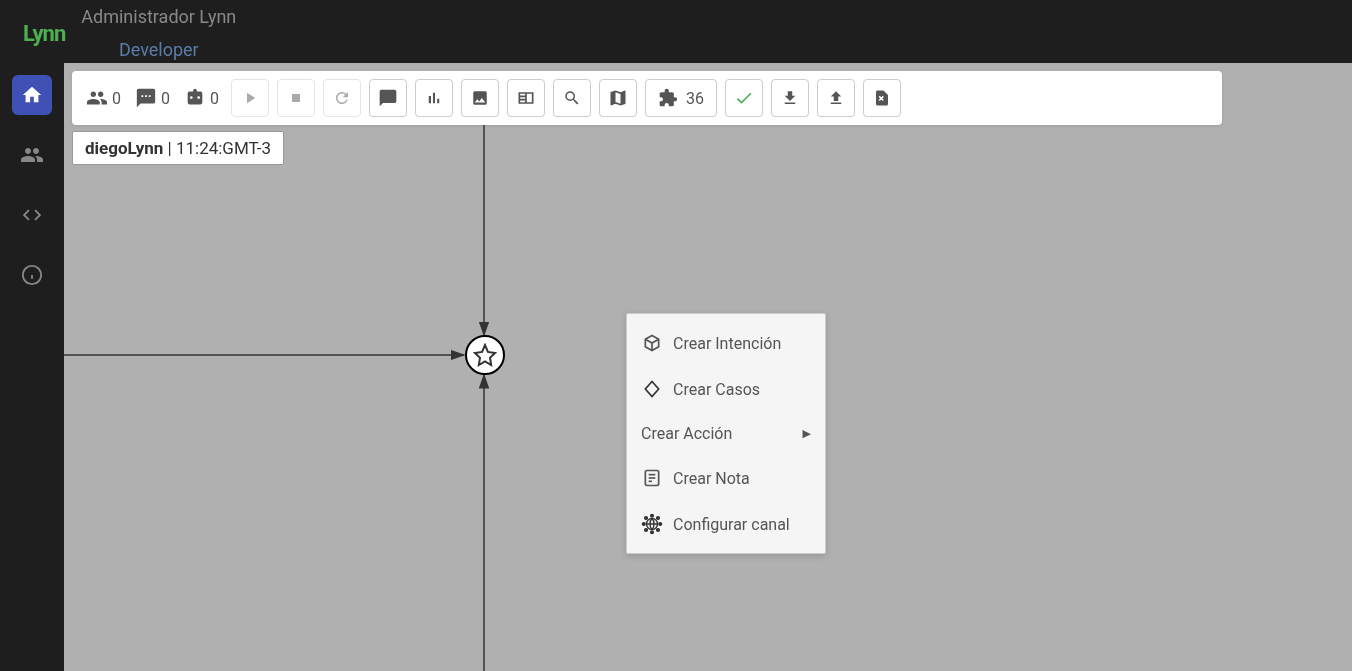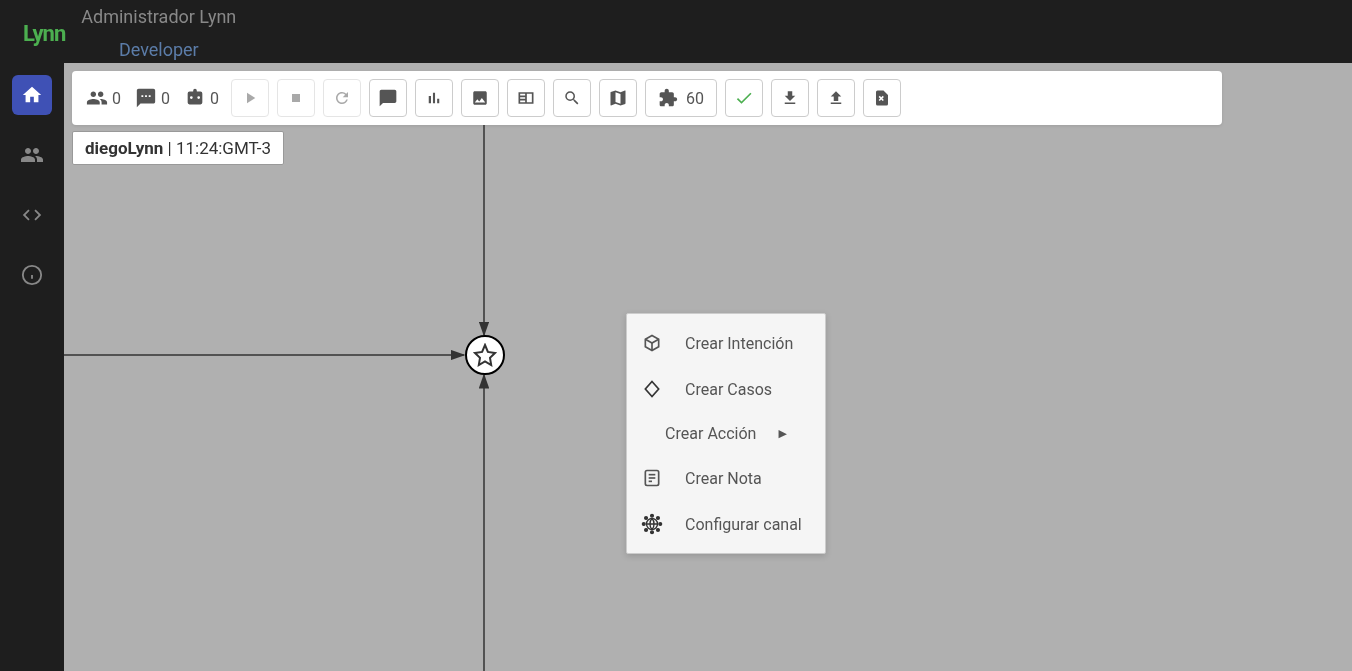--- a/index.html
+++ b/index.html
@@ -196,35 +196,35 @@
       background: #f5f5f5;
       border: 1px solid #ccc;
       border-radius: 2px;
       box-shadow: 0 2px 6px rgba(0,0,0,0.15);
       padding: 6px 0;
       z-index: 10;
     }
     .menu-item {
       display: flex;
       align-items: center;
-      gap: 22px;
+      gap: 10px;
       padding: 12px 14px;
       color: #555;
       font-size: 16px;
       cursor: pointer;
     }
     .menu-item .mi-icon {
       width: 22px;
       height: 22px;
       display: flex;
       align-items: center;
       justify-content: center;
     }
     .menu-item.submenu {
-      justify-content: center;
+      justify-content: space-between;
     }
     .menu-item.submenu .sub-arrow {
       font-size: 11px;
       color: #555;
     }
     .menu-item.no-icon {
       padding-left: 14px;
     }
     svg { display: block; }
   </style>
@@ -333,21 +333,21 @@
       </div>
       <div class="tb-btn">
         <svg width="20" height="20" viewBox="0 0 24 24" fill="currentColor">
             <path d="M20.5 3l-.16.03L15 5.1 9 3 3.36 4.9c-.21.07-.36.25-.36.48V20.5c0 .28.22.5.5.5l.16-.03L9 18.9l6 2.1 5.64-1.9c.21-.7.36-.25.36-.48V3.5c0-.28-.22-.5-.5-.5zM15 19l-6-2.11V5l6 2.11V19z"></path>
           </svg>
       </div>
       <div class="tb-btn-wide">
         <svg width="20" height="20" viewBox="0 0 24 24" fill="currentColor">
             <path d="M20.5 11H19V7c0-1.1-.9-2-2-2h-4V3.5C13 2.12 11.88 1 10.5 1S8 2.12 8 3.5V5H4c-1.1 0-2 .9-2 2v4h1.5C4.88 11 6 12.12 6 13.5S4.88 16 3.5 16H2v4c0 1.1.9 2 2 2h4v-1.5c0-1.38 1.12-2.5 2.5-2.5s2.5 1.12 2.5 2.5V22h4c1.1 0 2-.9 2-2v-4h1.5c1.38 0 2.5-1.12 2.5-2.5S21.88 11 20.5 11z"></path>
           </svg>
-        <span>60</span>
+        <span>36</span>
       </div>
 
       <div class="tb-btn green">
         <svg width="20" height="20" viewBox="0 0 24 24" fill="currentColor">
             <path d="M9 16.17L4.83 12l-1.42 1.41L9 19 21 7l-1.41-1.41z"></path>
           </svg>
       </div>
       <div class="tb-btn">
         <svg width="18" height="18" viewBox="0 0 24 24" fill="currentColor">
             <path d="M19 9h-4V3H9v6H5l7 7 7-7zM5 18v2h14v-2H5z"></path>

